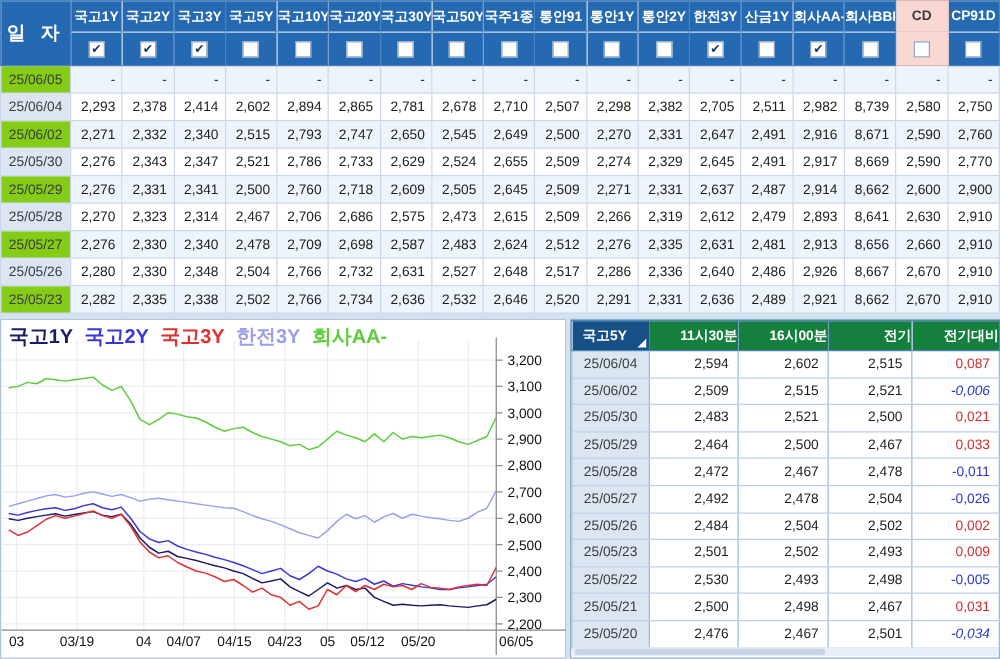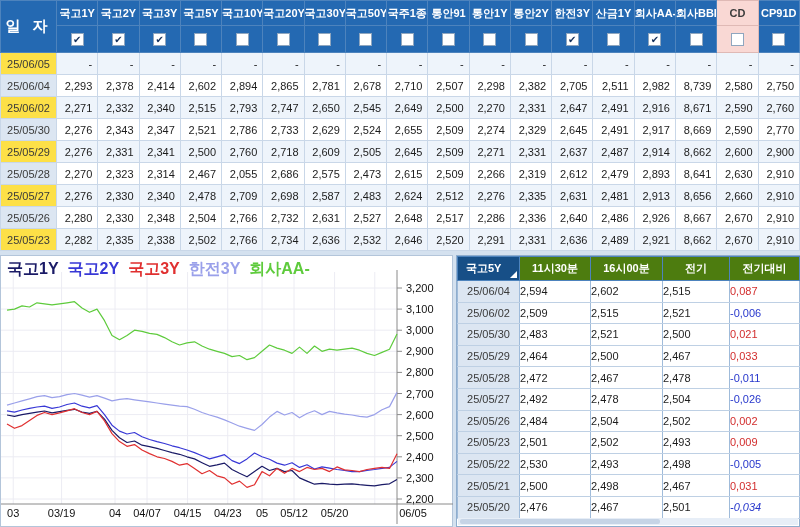--- a/index.html
+++ b/index.html
@@ -17,42 +17,42 @@
   #main-table tr.lbl-row th { height:25px; }
   #main-table tr.chk-row th { height:27px; }
   #main-table th.pink { background:#f9d8d4; color:#3c3c3c; border-color:#dfb9b5; }
   .cbx { display:inline-block; width:13px; height:13px; background:#fff;
          border:1px solid #8fa6bf; line-height:11px; font-size:10px; color:#14305c;
          text-align:center; vertical-align:middle; cursor:pointer; }
   #main-table td { height:22px; font-size:11px; color:#1c1c1c;
                    border:1px solid #c9d7e8; text-align:right; padding-right:5px; }
   #main-table td.date { background:#dce6f2; color:#3a3a3a; text-align:center; padding-right:0; }
   #main-table tr.alt td { background:#eef4fb; }
-  #main-table tr.alt td.date { background:#fde047; }
+  #main-table tr.alt td.date { background:#84cc16; }
 
   
   .chart-panel { position:absolute; left:0; top:255px; width:453px; height:272px;
                  background:#fff; border:1px solid #b3c5da; }
   .legend { position:absolute; left:6px; top:3px; height:15px; font-size:16px;
             font-weight:bold; white-space:nowrap; z-index:2; }
   .legend span { margin-right:9px; }
   #chart-svg { position:absolute; left:0; top:0; }
 
   
   .detail-panel { position:absolute; left:456px; top:255px; width:344px; height:272px;
                   background:#fff; border:1px solid #8fadcd; }
   #detail-table { width:342px; table-layout:fixed; border-collapse:collapse; }
-  #detail-table th { background:#4d7c0f; color:#fff; font-size:11px; font-weight:bold;
-                     height:24px; border:1px solid #4d83bd; text-align:center; position:relative; }
+  #detail-table th { background:#15803d; color:#fff; font-size:11px; font-weight:bold;
+                     height:24px; border:1px solid #4d83bd; text-align:right; position:relative; }
   #detail-table th.key { background:#174f87; text-align:left; padding-left:8px; }
   #detail-table th.key .sort-tri { position:absolute; right:2px; bottom:2px; width:0; height:0;
                      border-left:7px solid transparent; border-bottom:7px solid #fff; }
   #detail-table td { height:21.6px; font-size:11px; color:#1c1c1c;
                      border:1px solid #bed0e4; border-left-color:#9fbbda; border-right-color:#9fbbda;
-                     text-align:left; padding-right:7px; background:#fff; }
+                     text-align:right; padding-right:7px; background:#fff; }
   #detail-table td.date { background:#dce6f2; color:#3a3a3a; text-align:center; padding-right:0; }
   .hscrollbar { position:absolute; left:1px; bottom:1px; width:340px; height:7px; background:#e7eef7; }
   .hscrollbar .thumb { position:absolute; left:2px; top:1px; width:200px; height:5px;
                        background:#c6d4e6; border-radius:2px; }
 </style>
 </head>
 <body>
 
 <div class="screen">
 
@@ -227,21 +227,21 @@
             <td>8,662</td>
             <td>2,600</td>
             <td>2,900</td>
           </tr>
           <tr>
             <td class="date">25/05/28</td>
             <td>2,270</td>
             <td>2,323</td>
             <td>2,314</td>
             <td>2,467</td>
-            <td>2,055</td>
+            <td>2,706</td>
             <td>2,686</td>
             <td>2,575</td>
             <td>2,473</td>
             <td>2,615</td>
             <td>2,509</td>
             <td>2,266</td>
             <td>2,319</td>
             <td>2,612</td>
             <td>2,479</td>
             <td>2,893</td>
@@ -406,21 +406,21 @@
             <td>2,594</td>
             <td>2,602</td>
             <td>2,515</td>
             <td style="color: rgb(210, 46, 46);">0,087</td>
           </tr>
           <tr>
             <td class="date">25/06/02</td>
             <td>2,509</td>
             <td>2,515</td>
             <td>2,521</td>
-            <td style="color: rgb(39, 55, 204);">-0,006</td>
+            <td style="color: rgb(39, 55, 204); font-style: italic;">-0,006</td>
           </tr>
           <tr>
             <td class="date">25/05/30</td>
             <td>2,483</td>
             <td>2,521</td>
             <td>2,500</td>
             <td style="color: rgb(210, 46, 46);">0,021</td>
           </tr>
           <tr>
             <td class="date">25/05/29</td>

